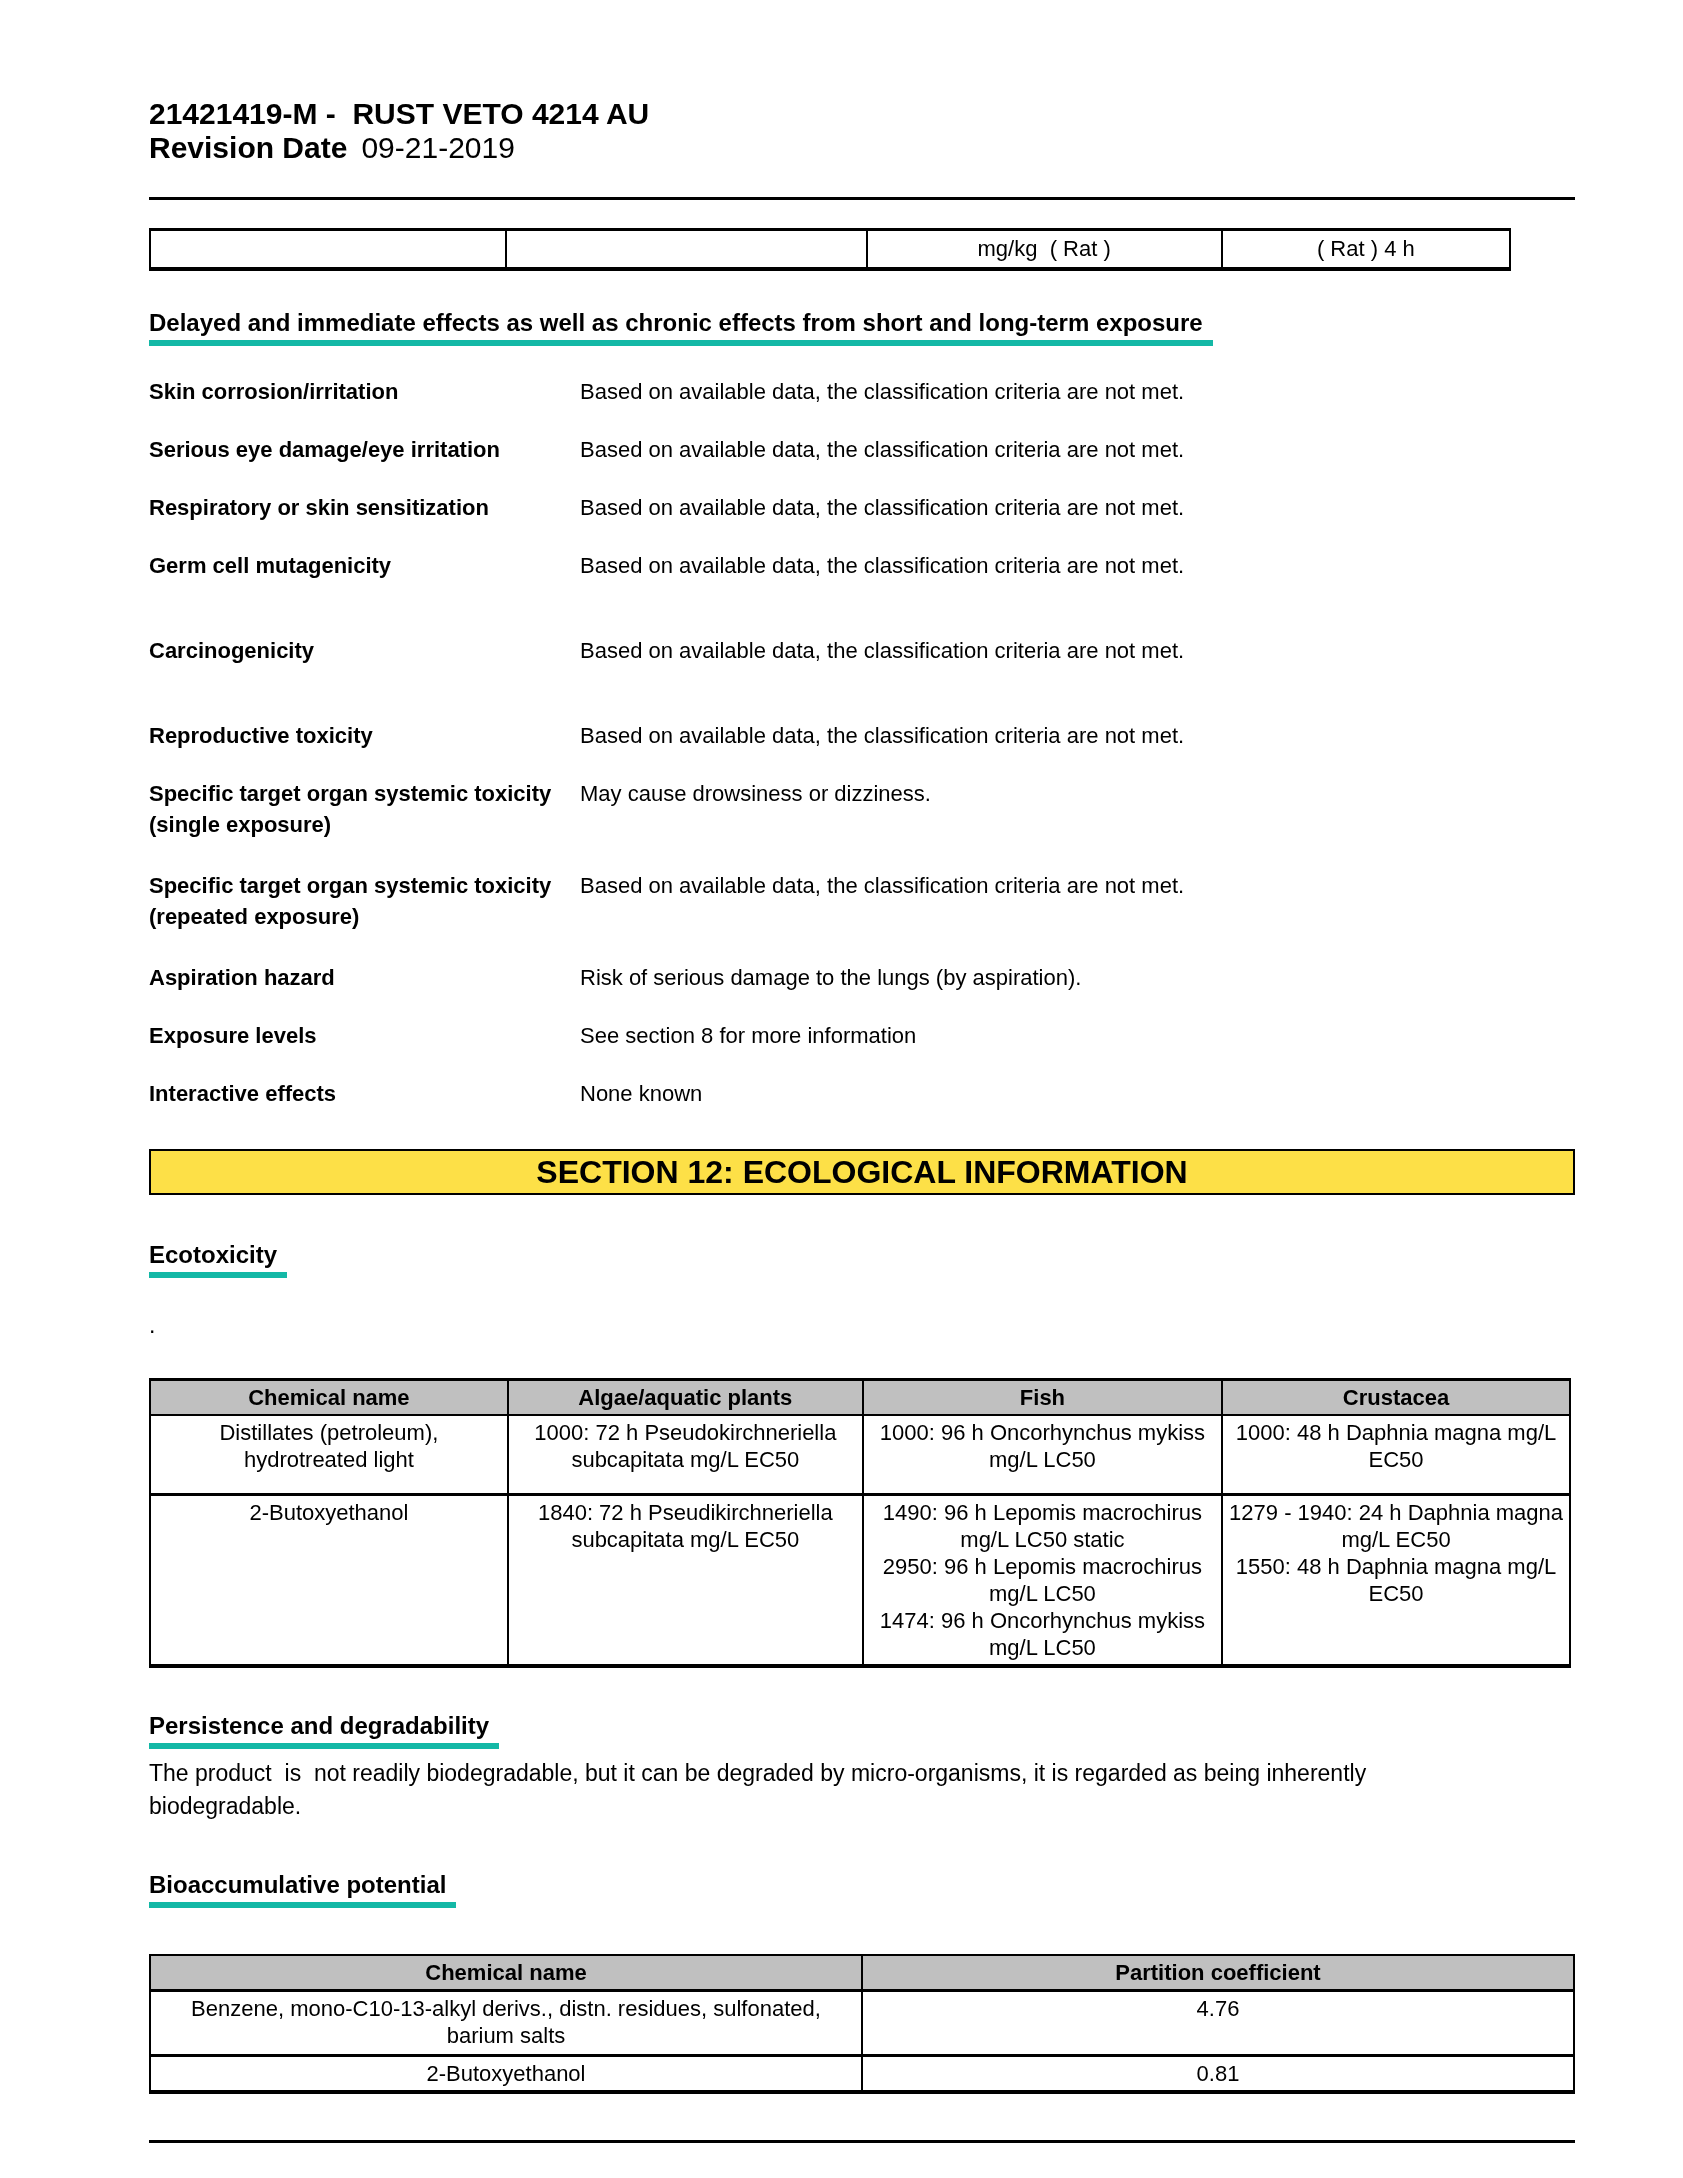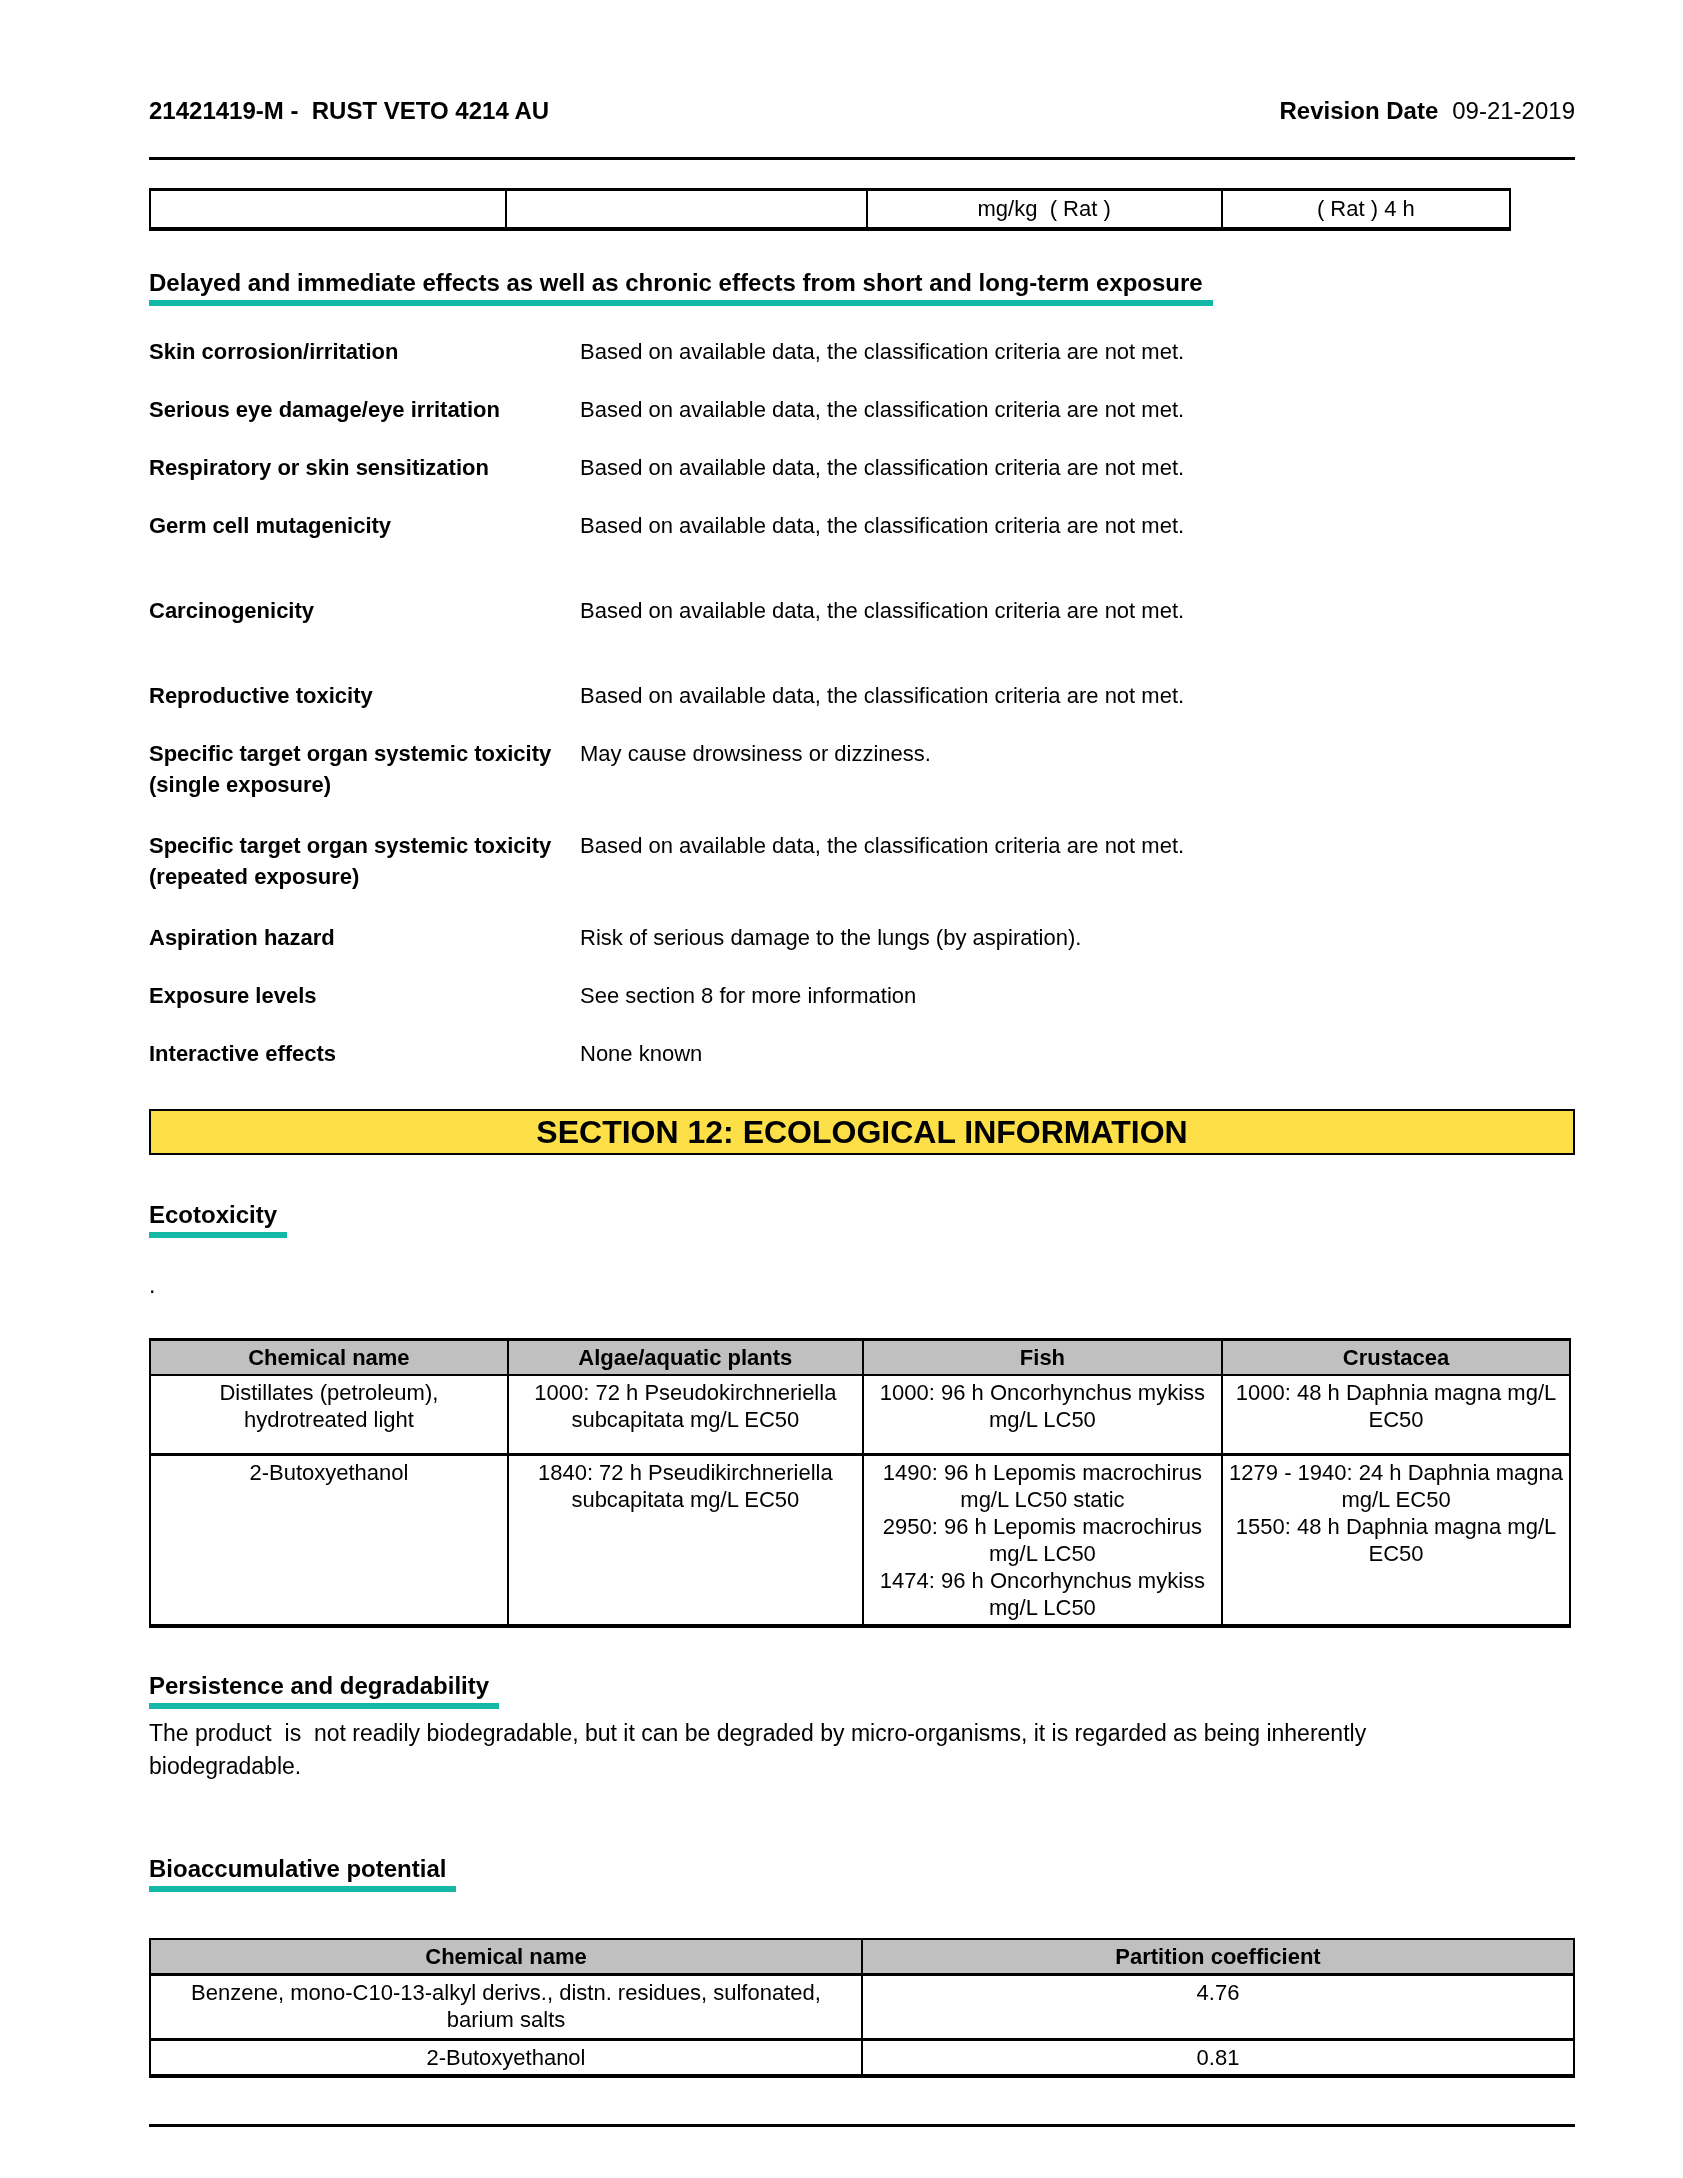--- a/index.html
+++ b/index.html
@@ -19,22 +19,23 @@
     width: 1426px;
     top: 0;
   }
   .pre { white-space: pre-wrap; }
 
   
   .header-row {
     padding-top: 97px;
     display: flex;
     justify-content: space-between;
-    align-items: center;
-    font-size: 24px;
+    align-items: flex-start;
+    font-size: 30px;
+    flex-direction: column;
   }
   .doc-title { font-weight: bold; }
   .revision { display: flex; align-items: baseline; }
   .revision-label { font-weight: bold; margin-right: 14px; }
   .revision-date { font-weight: normal; }
   .top-rule { margin-top: 32px; border-top: 3px solid #000; }
 
   
   .fragment-table {
     margin-top: 28px;
@@ -111,21 +112,21 @@
     height: 34px;
     font-weight: bold;
     vertical-align: middle;
   }
   .ecotox-table tbody td { vertical-align: top; }
   .ecotox-table tbody tr.row-1 td { height: 79px; border-bottom: 3px solid #000; }
   .ecotox-table tbody tr.row-2 td { height: 154px; border-bottom: 4px solid #000; }
 
   .mt-persist { margin-top: 44px; }
   .para { margin-top: 8px; font-size: 23px; line-height: 33px; max-width: 1337px; }
-  .mt-bioacc { margin-top: 72px; }
+  .mt-bioacc { margin-top: 48px; }
 
   
   .partition-table {
     margin-top: 46px;
     width: 1426px;
     border-collapse: collapse;
     table-layout: fixed;
     font-size: 22px;
     line-height: 27px;
   }

